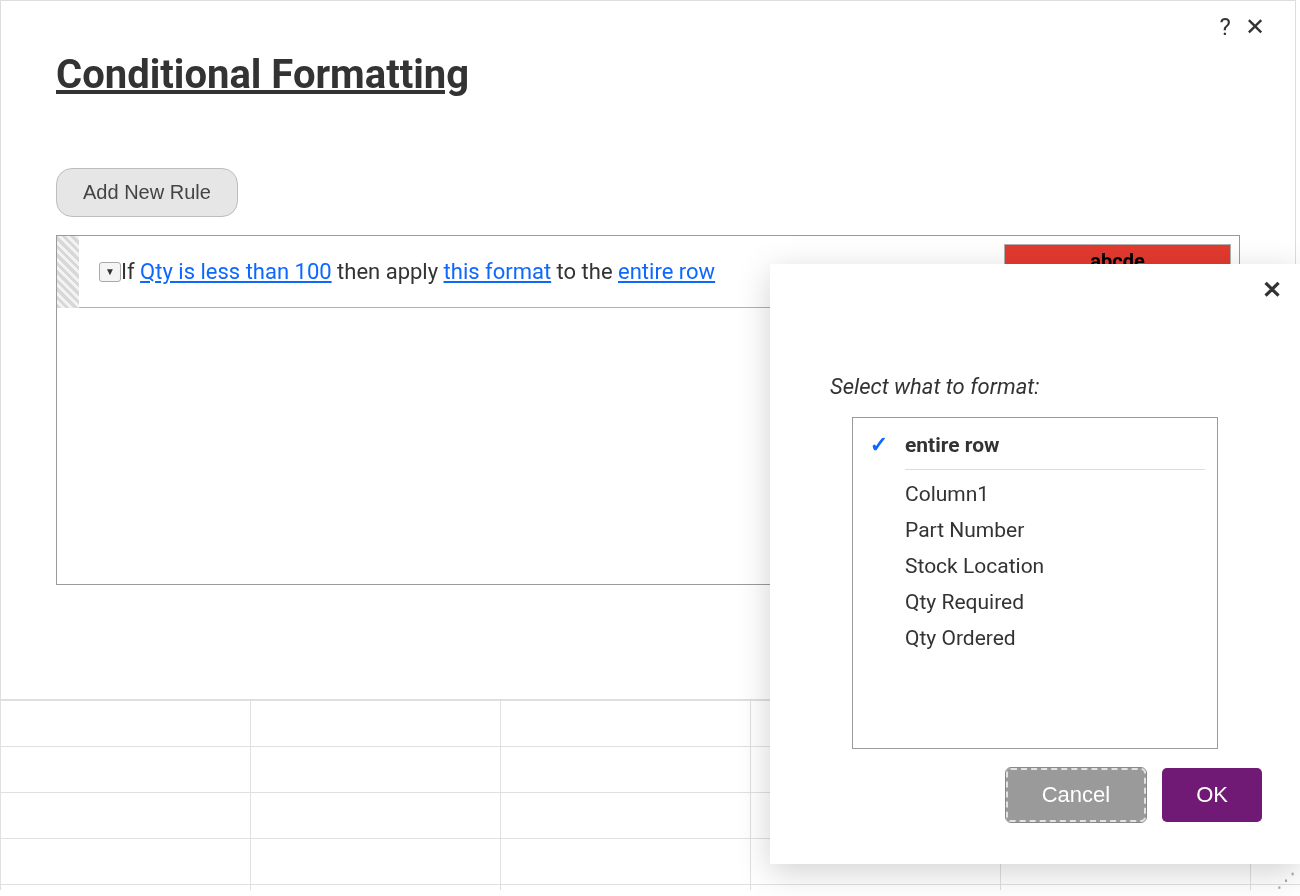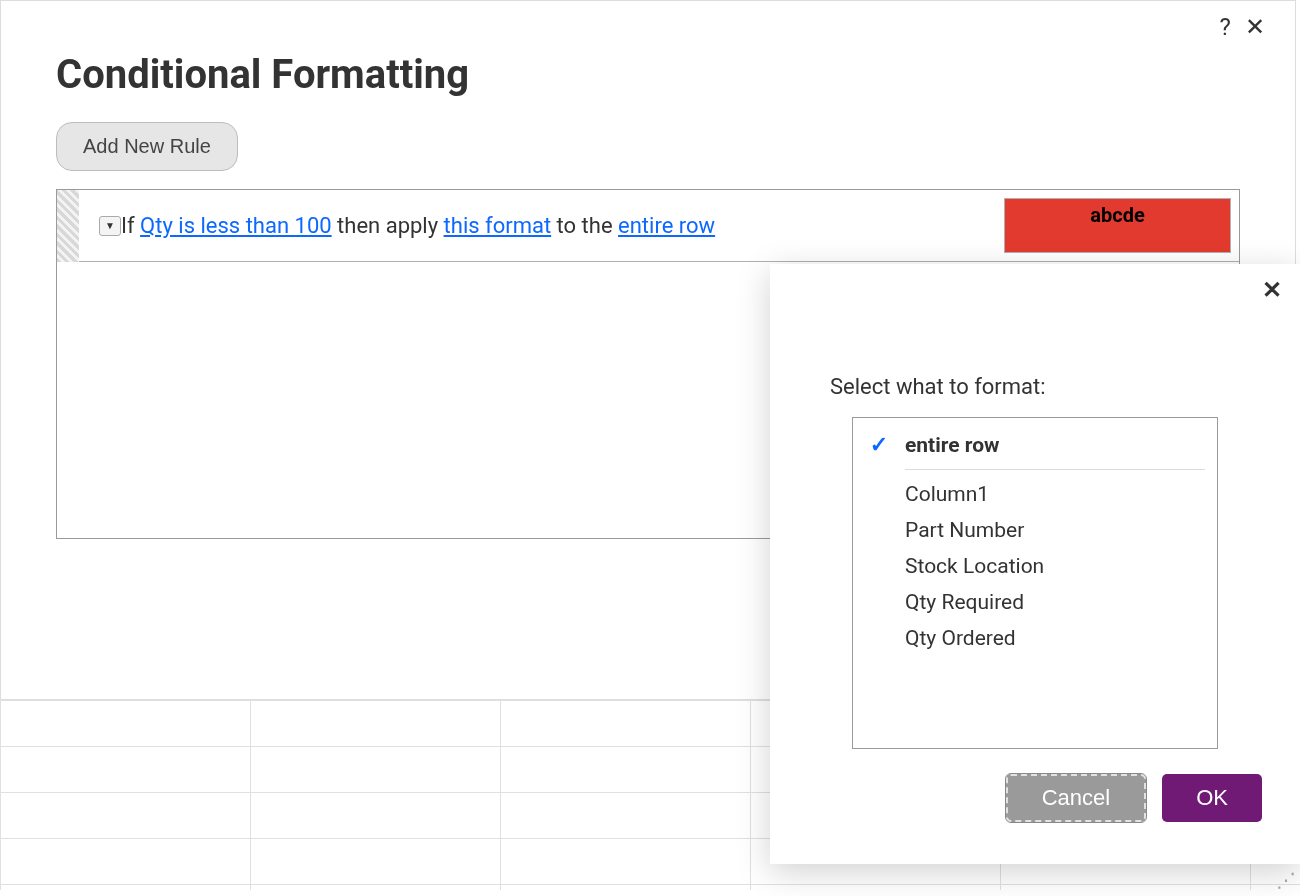--- a/index.html
+++ b/index.html
@@ -17,22 +17,23 @@
     position: absolute;
     top: 14px; right: 30px;
     display: flex; gap: 14px;
     font-size: 24px;
     color: #333;
   }
   .dialog-topright span { cursor: pointer; line-height: 1; }
   .page-title {
     font-size: 40px; font-weight: 700;
     margin-top: 30px;
-    margin-bottom: 24px;
-    color: #333;
+    margin-bottom: 70px;
+    color: #333;
+    text-decoration: underline;
   }
   .add-rule-btn {
     display: inline-block;
     padding: 12px 26px;
     font-size: 20px;
     background: #e6e6e6;
     border: 1px solid #bdbdbd;
     border-radius: 16px;
     color: #444;
     cursor: pointer;
@@ -141,20 +142,21 @@
     font-size: 24px; font-weight: 700;
     color: #333;
     cursor: pointer;
   }
   .popup-heading {
     margin-top: 90px;
     margin-left: 38px;
     font-size: 22px;
     color: #333;
     margin-bottom: 18px;
+    font-style: italic;
   }
   .select-list {
     margin-left: 60px;
     margin-right: 60px;
     border: 1px solid #9a9a9a;
     height: 332px;
     overflow: hidden;
     padding: 8px 0;
   }
   .select-item {
@@ -183,21 +185,21 @@
     background: #dcdcdc;
   }
   .popup-buttons {
     position: absolute;
     right: 38px;
     bottom: 42px;
     display: flex;
     gap: 16px;
   }
   .btn {
-    height: 48px;
+    height: 54px;
     padding: 0 34px;
     font-size: 22px;
     border-radius: 5px;
     cursor: pointer;
     display: inline-flex;
     align-items: center;
     justify-content: center;
   }
   .btn-cancel {
     background: #9a9a9a;

